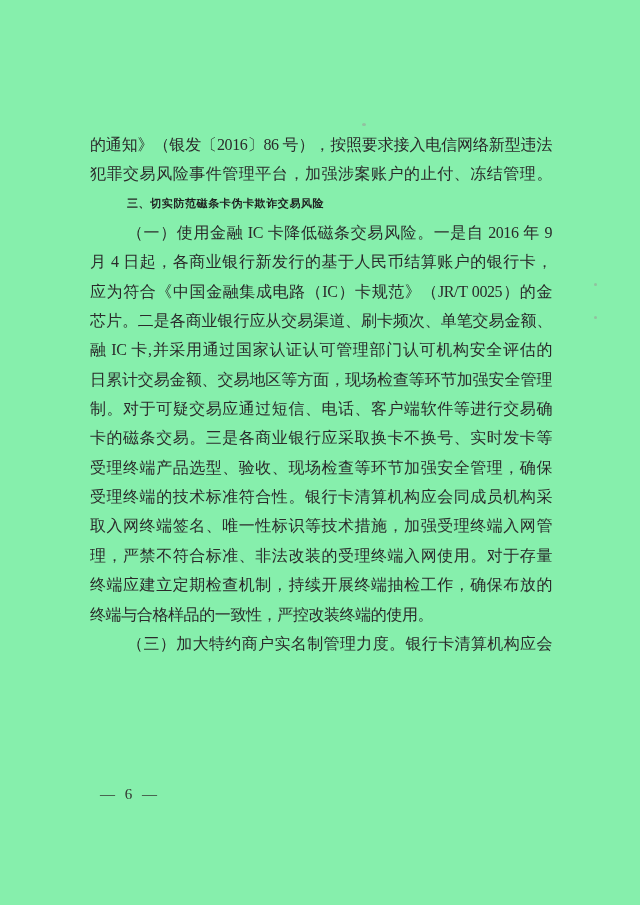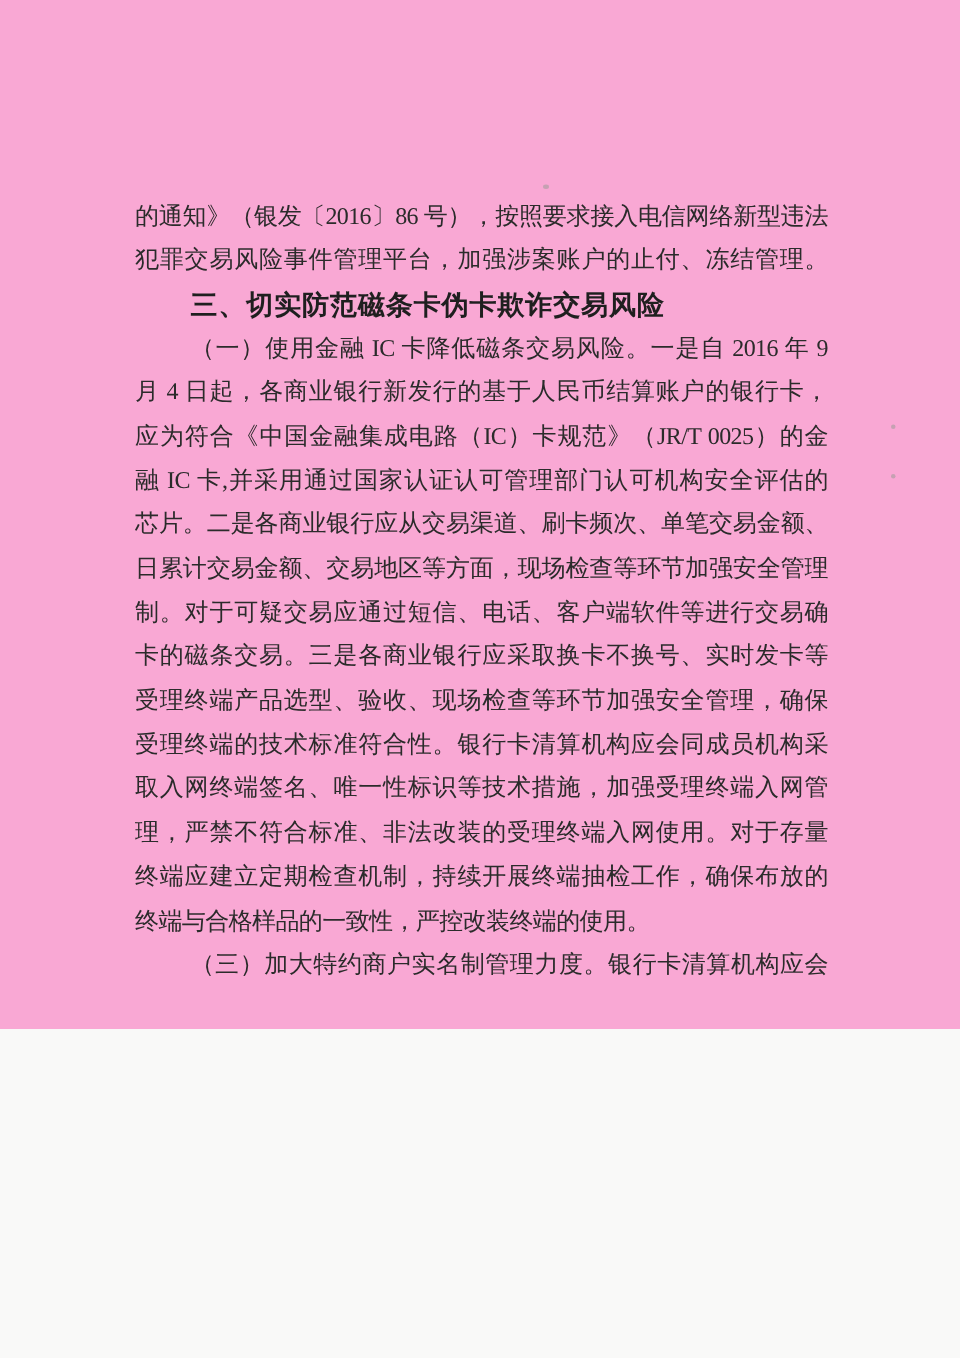--- a/index.html
+++ b/index.html
@@ -3,22 +3,22 @@
 <meta charset="utf-8">
 <style>
   html, body {
     margin: 0;
     padding: 0;
     background: #f9f9f8;
   }
   .page {
     position: relative;
     width: 640px;
-    height: 686px;
-    background: #f9a8d4;
+    height: 905px;
+    background: #86efac;
     color: #2b2b2b;
     font-family: "Liberation Serif", serif;
     overflow: hidden;
   }
   .text-block {
     position: absolute;
     left: 90px;
     top: 130px;
     width: 462px;
   }
@@ -35,21 +35,21 @@
   .line.fill {
     text-align-last: justify;
     text-justify: inter-character;
   }
   .line.indent {
     text-indent: 37px;
   }
   .line.heading {
     font-family: "Liberation Sans", sans-serif;
     font-weight: 700;
-    font-size: 18px;
+    font-size: 11px;
     letter-spacing: 0.6px;
     color: #1f1f1f;
   }
   .page-number {
     position: absolute;
     left: 100px;
     top: 786px;
     font-size: 15px;
     letter-spacing: 3px;
     color: #333330;
@@ -70,22 +70,22 @@
 
 <div class="page">
 
   <div class="text-block">
     <div class="line fill">的通知》（银发〔2016〕86 号），按照要求接入电信网络新型违法</div>
     <div class="line fill">犯罪交易风险事件管理平台，加强涉案账户的止付、冻结管理。</div>
     <div class="line heading indent">三、切实防范磁条卡伪卡欺诈交易风险</div>
     <div class="line fill indent">（一）使用金融 IC 卡降低磁条交易风险。一是自 2016 年 9</div>
     <div class="line fill">月 4 日起，各商业银行新发行的基于人民币结算账户的银行卡，</div>
     <div class="line fill">应为符合《中国金融集成电路（IC）卡规范》（JR/T 0025）的金</div>
+    <div class="line fill">芯片。二是各商业银行应从交易渠道、刷卡频次、单笔交易金额、</div>
     <div class="line fill">融 IC 卡,并采用通过国家认证认可管理部门认可机构安全评估的</div>
-    <div class="line fill">芯片。二是各商业银行应从交易渠道、刷卡频次、单笔交易金额、</div>
     <div class="line fill">日累计交易金额、交易地区等方面，现场检查等环节加强安全管理</div>
     <div class="line fill">制。对于可疑交易应通过短信、电话、客户端软件等进行交易确</div>
     <div class="line fill">卡的磁条交易。三是各商业银行应采取换卡不换号、实时发卡等</div>
     <div class="line fill">受理终端产品选型、验收、现场检查等环节加强安全管理，确保</div>
     <div class="line fill">受理终端的技术标准符合性。银行卡清算机构应会同成员机构采</div>
     <div class="line fill">取入网终端签名、唯一性标识等技术措施，加强受理终端入网管</div>
     <div class="line fill">理，严禁不符合标准、非法改装的受理终端入网使用。对于存量</div>
     <div class="line fill">终端应建立定期检查机制，持续开展终端抽检工作，确保布放的</div>
     <div class="line">终端与合格样品的一致性，严控改装终端的使用。</div>
     <div class="line fill indent">（三）加大特约商户实名制管理力度。银行卡清算机构应会</div>

